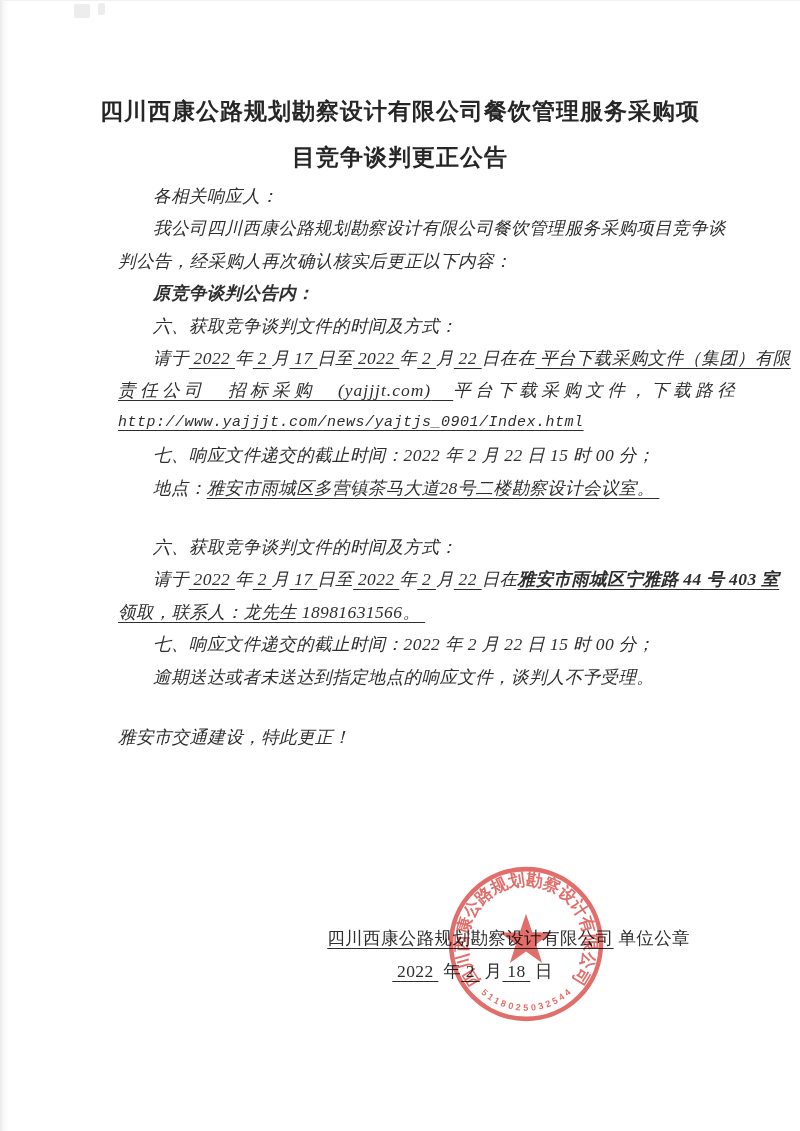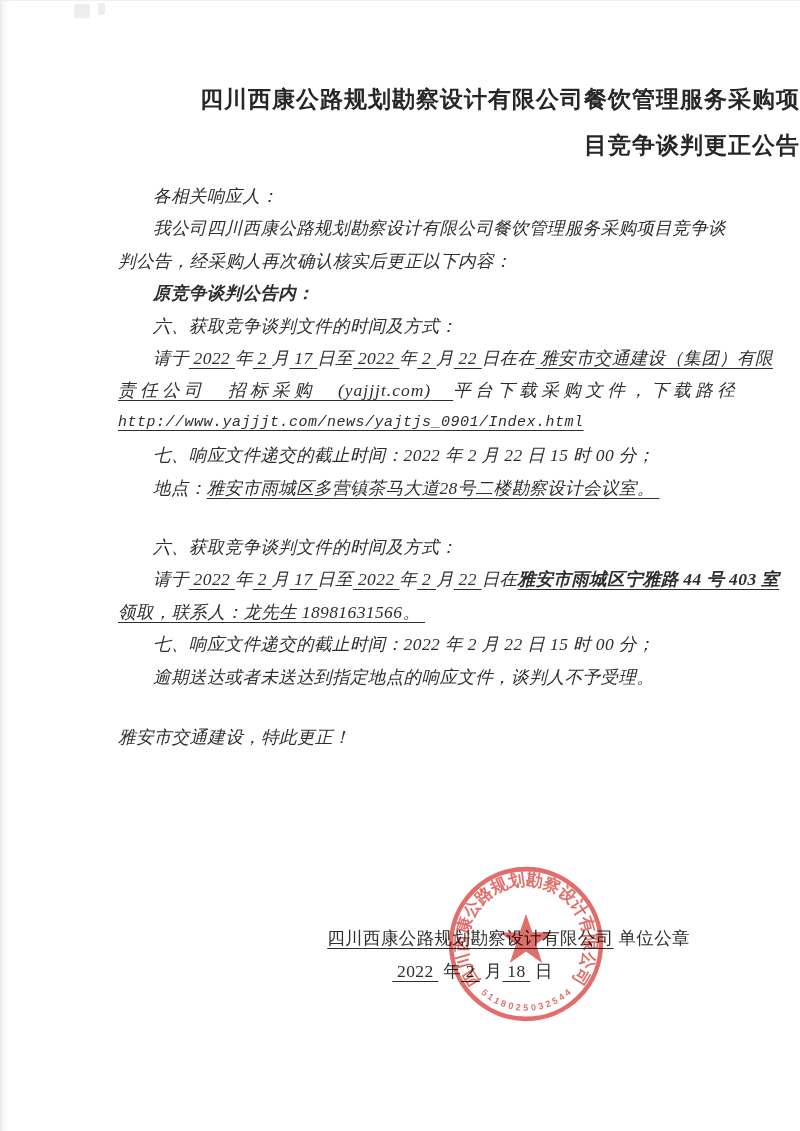--- a/index.html
+++ b/index.html
@@ -9,22 +9,22 @@
     font-family:"Liberation Serif","DejaVu Serif",serif;
     color:#2e2e2e;
   }
   .page{
     position:absolute;inset:0;
     background:linear-gradient(90deg,#e9e9e9 0px,#f7f7f7 3px,#ffffff 9px);
     border-top:1px solid #f1f1f1;
   }
   .speck{position:absolute;background:#ededed;border-radius:2px;}
   .title{
-    position:absolute;left:0;right:0;top:76px;
-    text-align:right;font-weight:700;font-size:23px;line-height:46px;
+    position:absolute;left:0;right:0;top:88px;
+    text-align:center;font-weight:700;font-size:23px;line-height:46px;
     font-family:"Liberation Sans","DejaVu Sans",sans-serif;
     color:#262626;letter-spacing:1px;
   }
   .content{
     position:absolute;left:118px;top:180px;width:575px;
     font-size:17.5px;letter-spacing:.4px;font-style:italic;
   }
   .line{line-height:32.4px;white-space:pre;}
   .ind{text-indent:35px;}
   .b{font-weight:700;margin-top:9px;}
@@ -54,21 +54,21 @@
   <div>四川西康公路规划勘察设计有限公司餐饮管理服务采购项</div>
   <div>目竞争谈判更正公告</div>
 </div>
 
 <div class="content" id="body-lines">
     <div class="line ind"><span>各相关响应人：</span></div>
     <div class="line ind"><span>我公司四川西康公路规划勘察设计有限公司餐饮管理服务采购项目竞争谈</span></div>
     <div class="line"><span>判公告，经采购人再次确认核实后更正以下内容：</span></div>
     <div class="line ind"><span class="b">原竞争谈判公告内：</span></div>
     <div class="line ind"><span>六、获取竞争谈判文件的时间及方式：</span></div>
-    <div class="line ind"><span>请于</span><span class="u"> 2022 </span><span>年</span><span class="u"> 2 </span><span>月</span><span class="u"> 17 </span><span>日至</span><span class="u"> 2022 </span><span>年</span><span class="u"> 2 </span><span>月</span><span class="u"> 22 </span><span>日在在</span><span class="u"> 雅安市交通建设（集团）有限</span></div>
+    <div class="line ind"><span>请于</span><span class="u"> 2022 </span><span>年</span><span class="u"> 2 </span><span>月</span><span class="u"> 17 </span><span>日至</span><span class="u"> 2022 </span><span>年</span><span class="u"> 2 </span><span>月</span><span class="u"> 22 </span><span>日在在</span><span class="u"> 平台下载采购文件（集团）有限</span></div>
     <div class="line spread"><span class="u">责任公司　招标采购　</span><span class="u tight">(yajjjt.com)</span><span class="u">　</span><span>平台下载采购文件，下载路径</span></div>
     <div class="line url"><span class="u">http://www.yajjjt.com/news/yajtjs_0901/Index.html</span></div>
     <div class="line ind"><span>七、响应文件递交的截止时间：2022 年 2 月 22 日 15 时 00 分；</span></div>
     <div class="line ind"><span>地点：</span><span class="u">雅安市雨城区多营镇茶马大道28号二楼勘察设计会议室。 </span></div>
     <div style="height: 27px;"></div>
     <div class="line ind"><span>六、获取竞争谈判文件的时间及方式：</span></div>
     <div class="line ind"><span>请于</span><span class="u"> 2022 </span><span>年</span><span class="u"> 2 </span><span>月</span><span class="u"> 17 </span><span>日至</span><span class="u"> 2022 </span><span>年</span><span class="u"> 2 </span><span>月</span><span class="u"> 22 </span><span>日在</span><span class="u b">雅安市雨城区宁雅路 44 号 403 室</span></div>
     <div class="line"><span class="u">领取，联系人：龙先生 18981631566。 </span></div>
     <div class="line ind"><span>七、响应文件递交的截止时间：2022 年 2 月 22 日 15 时 00 分；</span></div>
     <div class="line ind"><span>逾期送达或者未送达到指定地点的响应文件，谈判人不予受理。</span></div>

